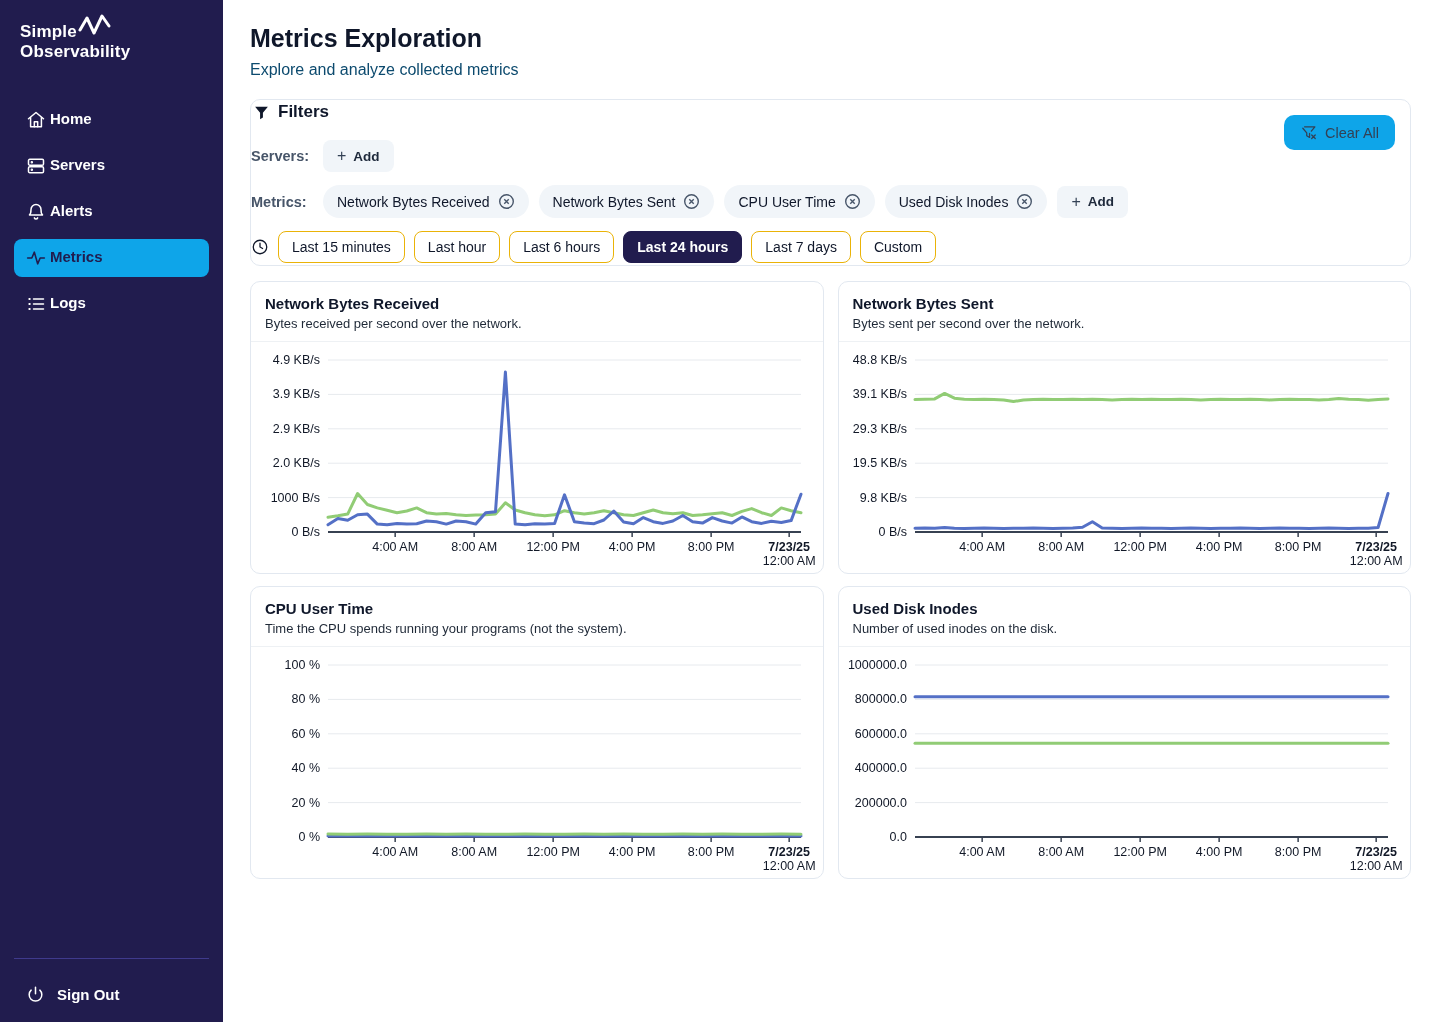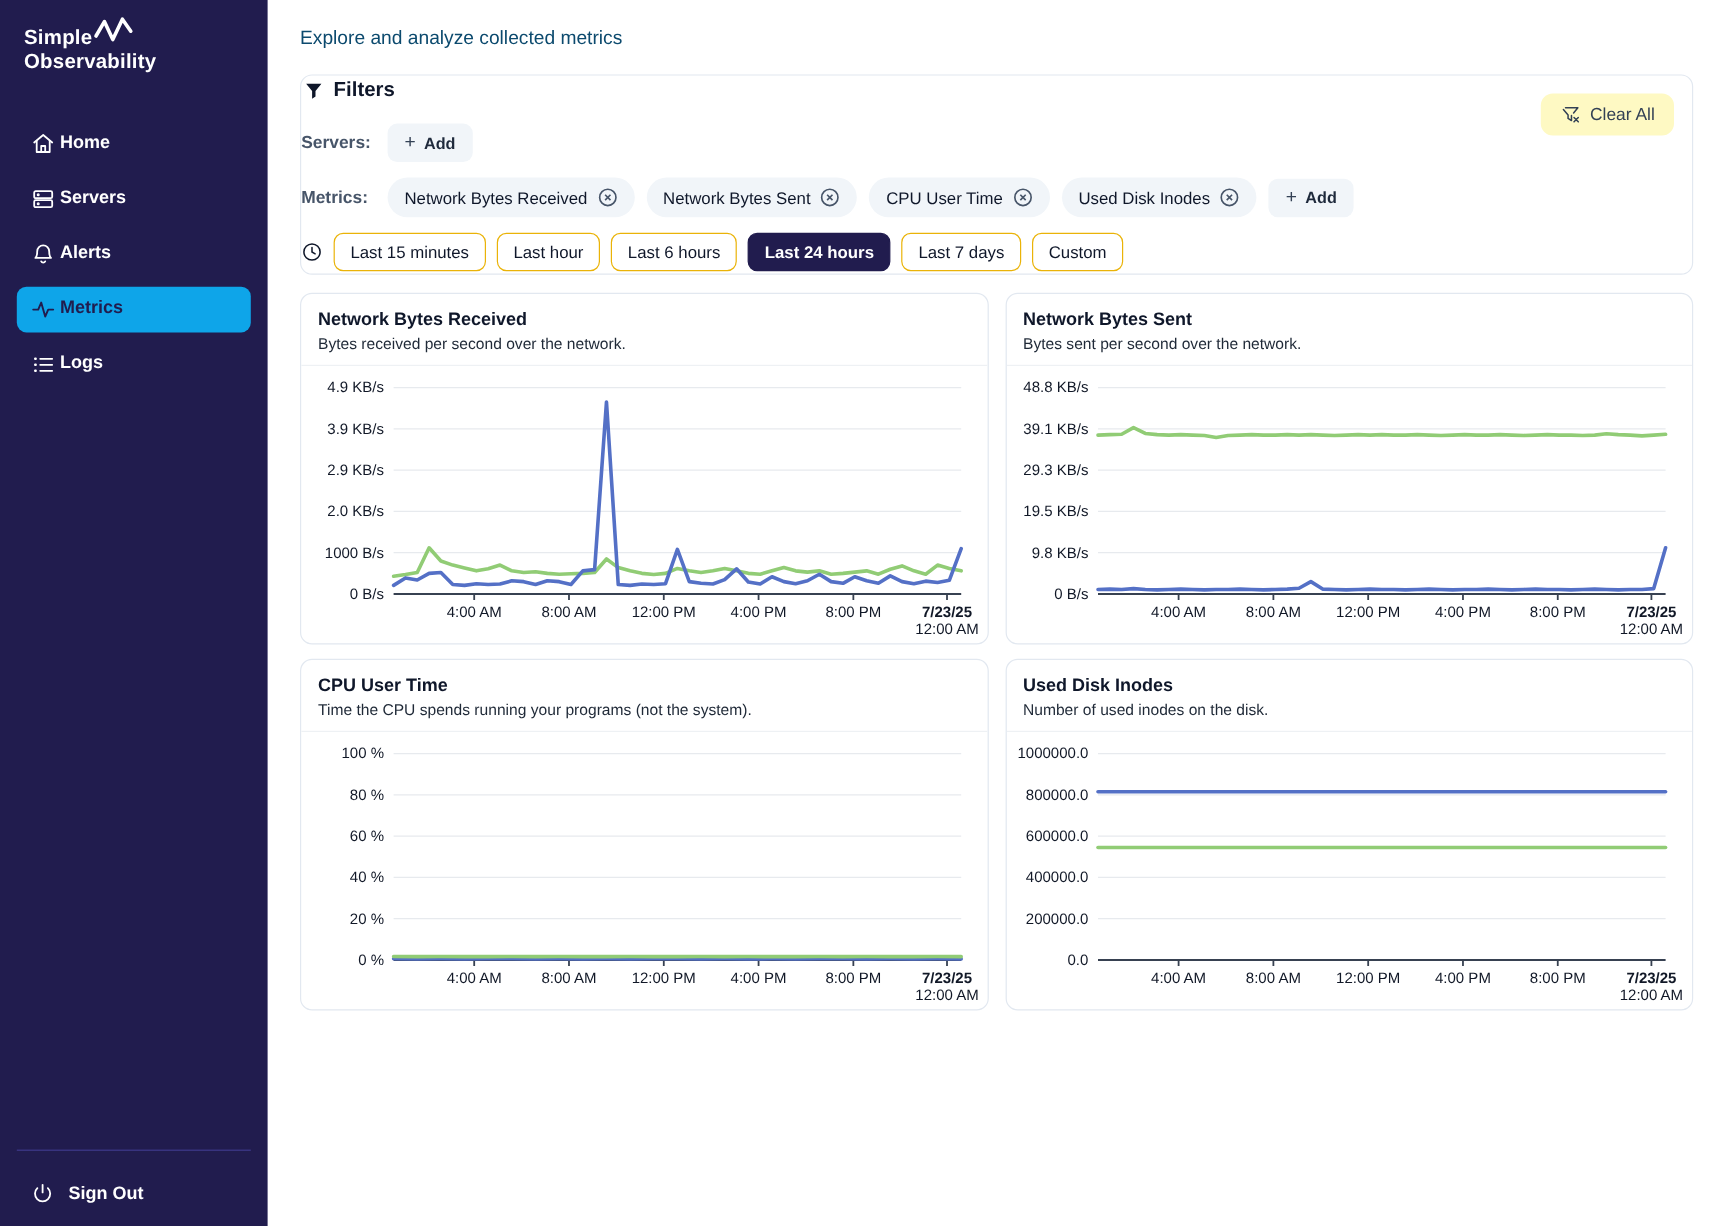--- a/index.html
+++ b/index.html
@@ -28,21 +28,21 @@
   .page-title { font-size:25px; font-weight:bold; margin-bottom:8px; }
   .page-subtitle { font-size:16px; color:#0c4a6e; margin-bottom:20px; }
 
   .card { border:1px solid #e2e8f0; border-radius:10px; background:#fff; }
 
   
   .filters-card { padding:0; margin-bottom:15px; position:relative; }
   .filters-title-row { display:flex; align-items:center; gap:8px; margin:2px 0 18px 2px; }
   .filters-title { font-size:17px; font-weight:bold; }
   .clear-all { position:absolute; top:15px; right:15px; display:flex; align-items:center;
-    gap:8px; background:#fef9c3; border:none; border-radius:10px; padding:9px 16px;
+    gap:8px; background:#0ea5e9; border:none; border-radius:10px; padding:9px 16px;
     font-size:14.5px; color:#334155; font-family:inherit; cursor:pointer; }
   .filter-row { display:flex; align-items:center; gap:10px; margin-bottom:13px; }
   .filter-label { font-size:14.5px; font-weight:bold; color:#475569; width:62px; }
   .add-btn { display:flex; align-items:center; gap:7px; background:#f1f5f9; border:none;
     border-radius:8px; padding:8px 14px; font-size:13.5px; font-weight:600; color:#1e293b;
     font-family:inherit; cursor:pointer; }
   .add-btn .plus { font-size:16px; font-weight:400; color:#334155; line-height:1; }
   .chip { display:flex; align-items:center; gap:8px; background:#f1f5f9;
     border-radius:999px; padding:8px 14px; font-size:14px; color:#0f172a; }
   .chip svg { cursor:pointer; }
@@ -118,20 +118,21 @@
         <svg width="19" height="19" viewBox="0 0 24 24" fill="none" stroke="#fff" stroke-width="1.9" stroke-linecap="round">
           <path d="M12 3v8"></path>
             <path d="M17.5 6.5a8 8 0 1 1-11 0"></path>
         </svg>
         <span>Sign Out</span>
       </div>
     </div>
   </nav>
 
   <main class="main">
+    <h1 class="page-title">Metrics Exploration</h1>
     <div class="page-subtitle">Explore and analyze collected metrics</div>
 
     <section class="card filters-card">
       <div class="filters-title-row">
         <svg width="17" height="17" viewBox="0 0 24 24">
           <path d="M3 4h18l-7 8.5V19l-4 2.5v-9L3 4z" fill="#0f172a"></path>
         </svg>
         <span class="filters-title">Filters</span>
       </div>
       <button class="clear-all">

